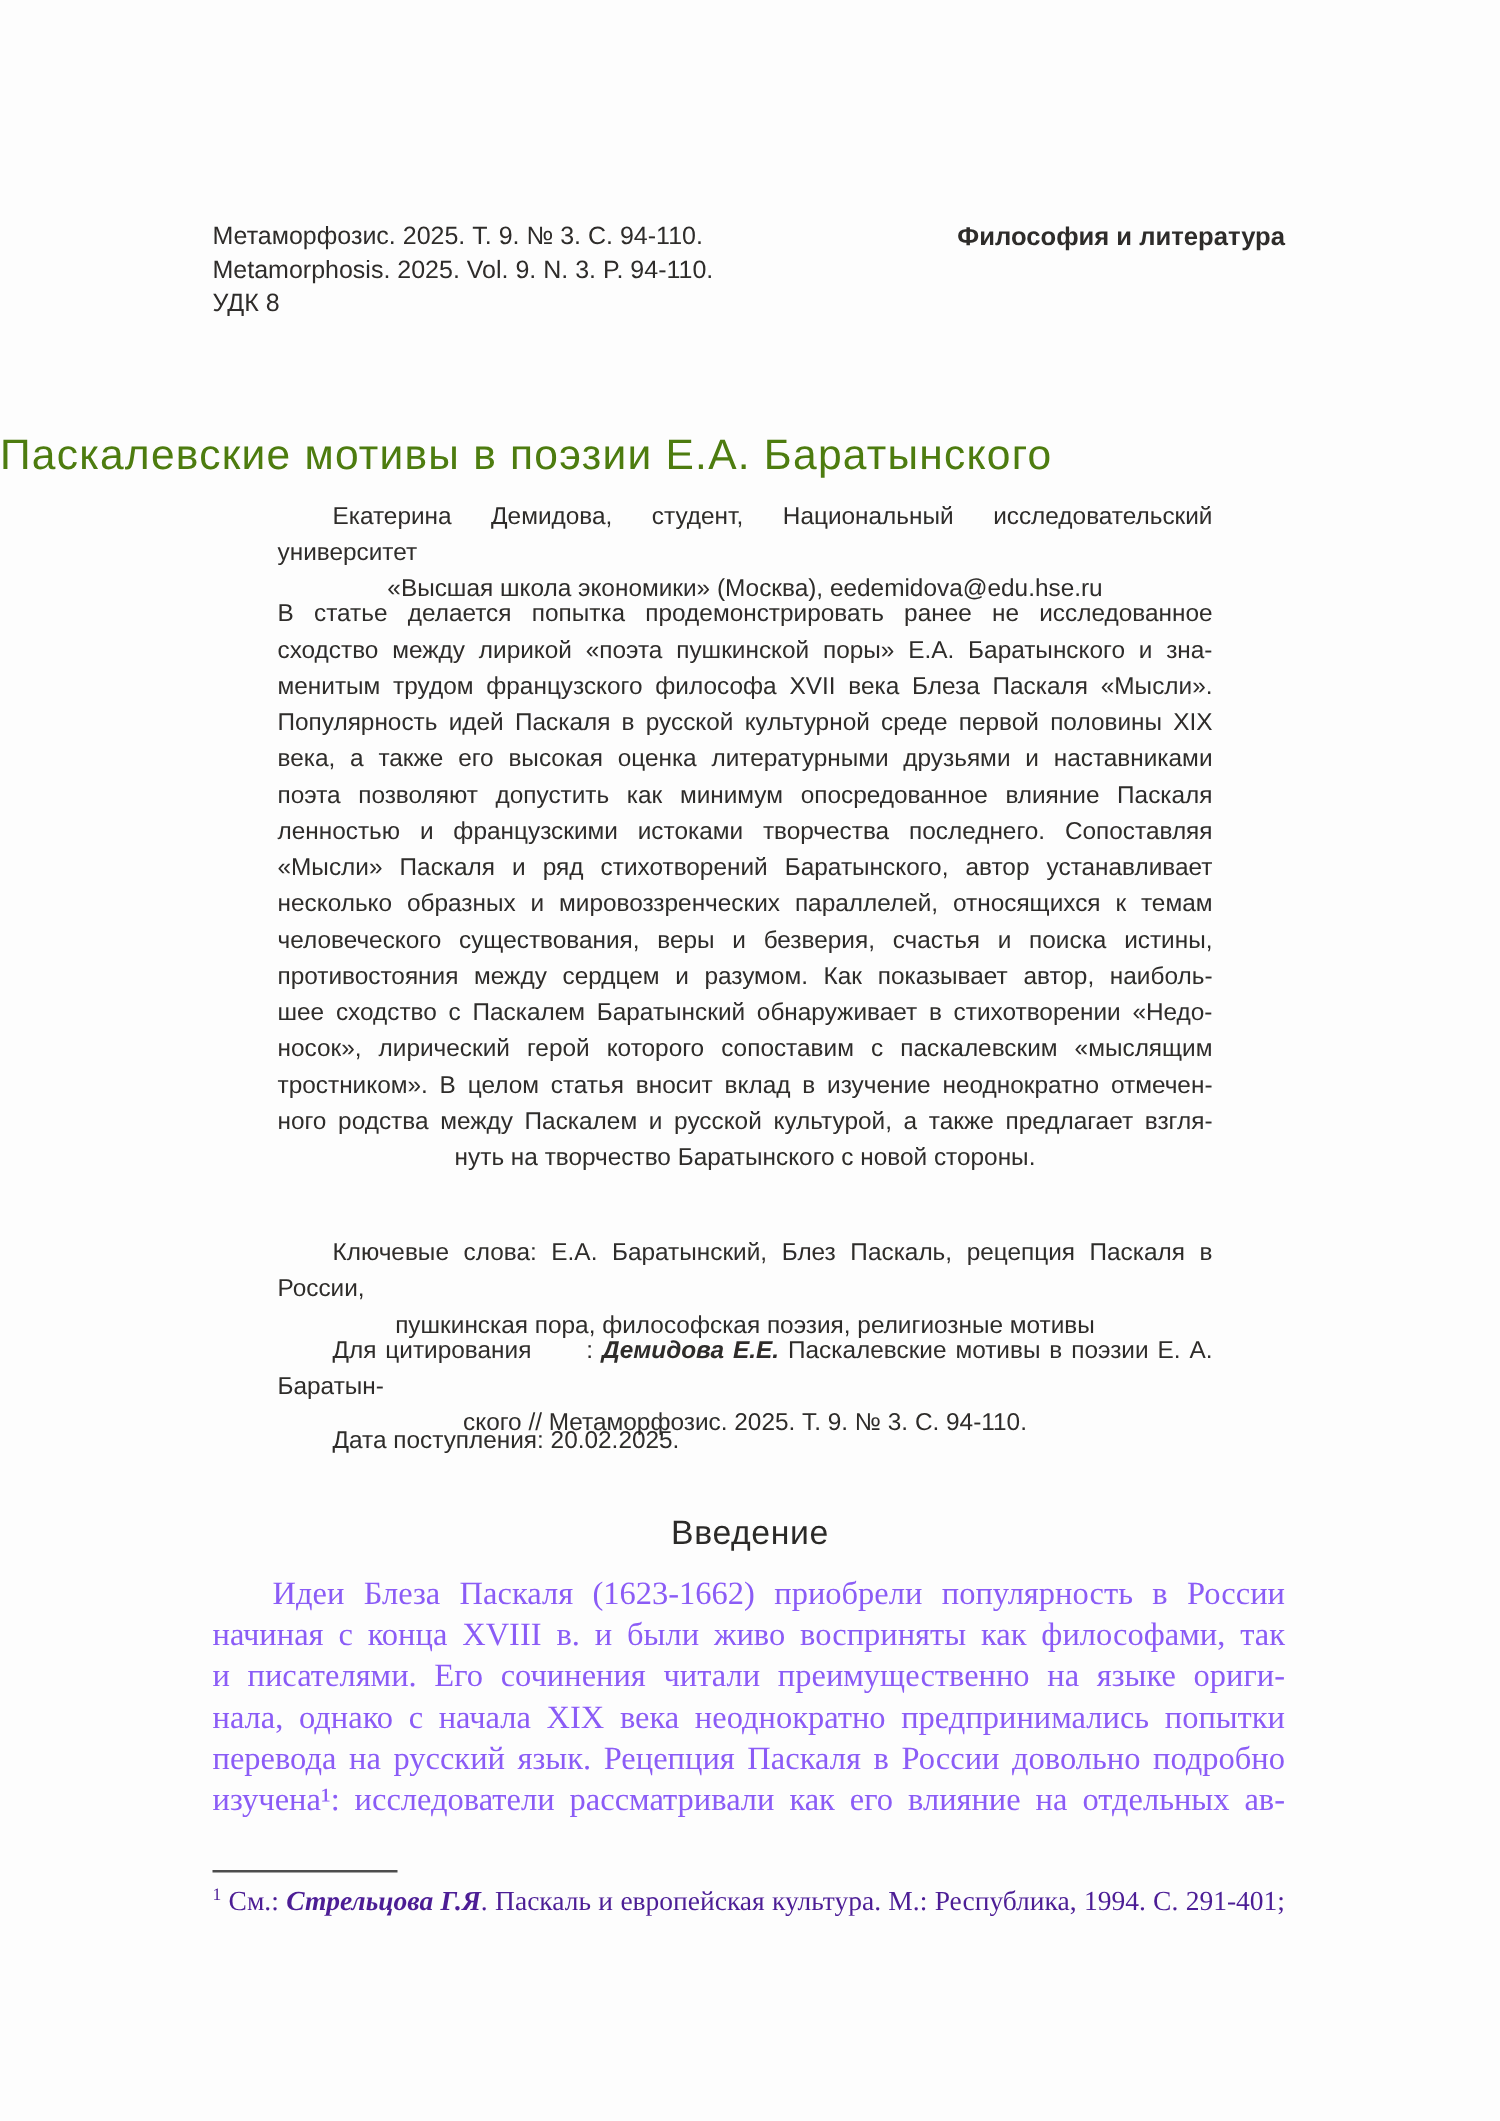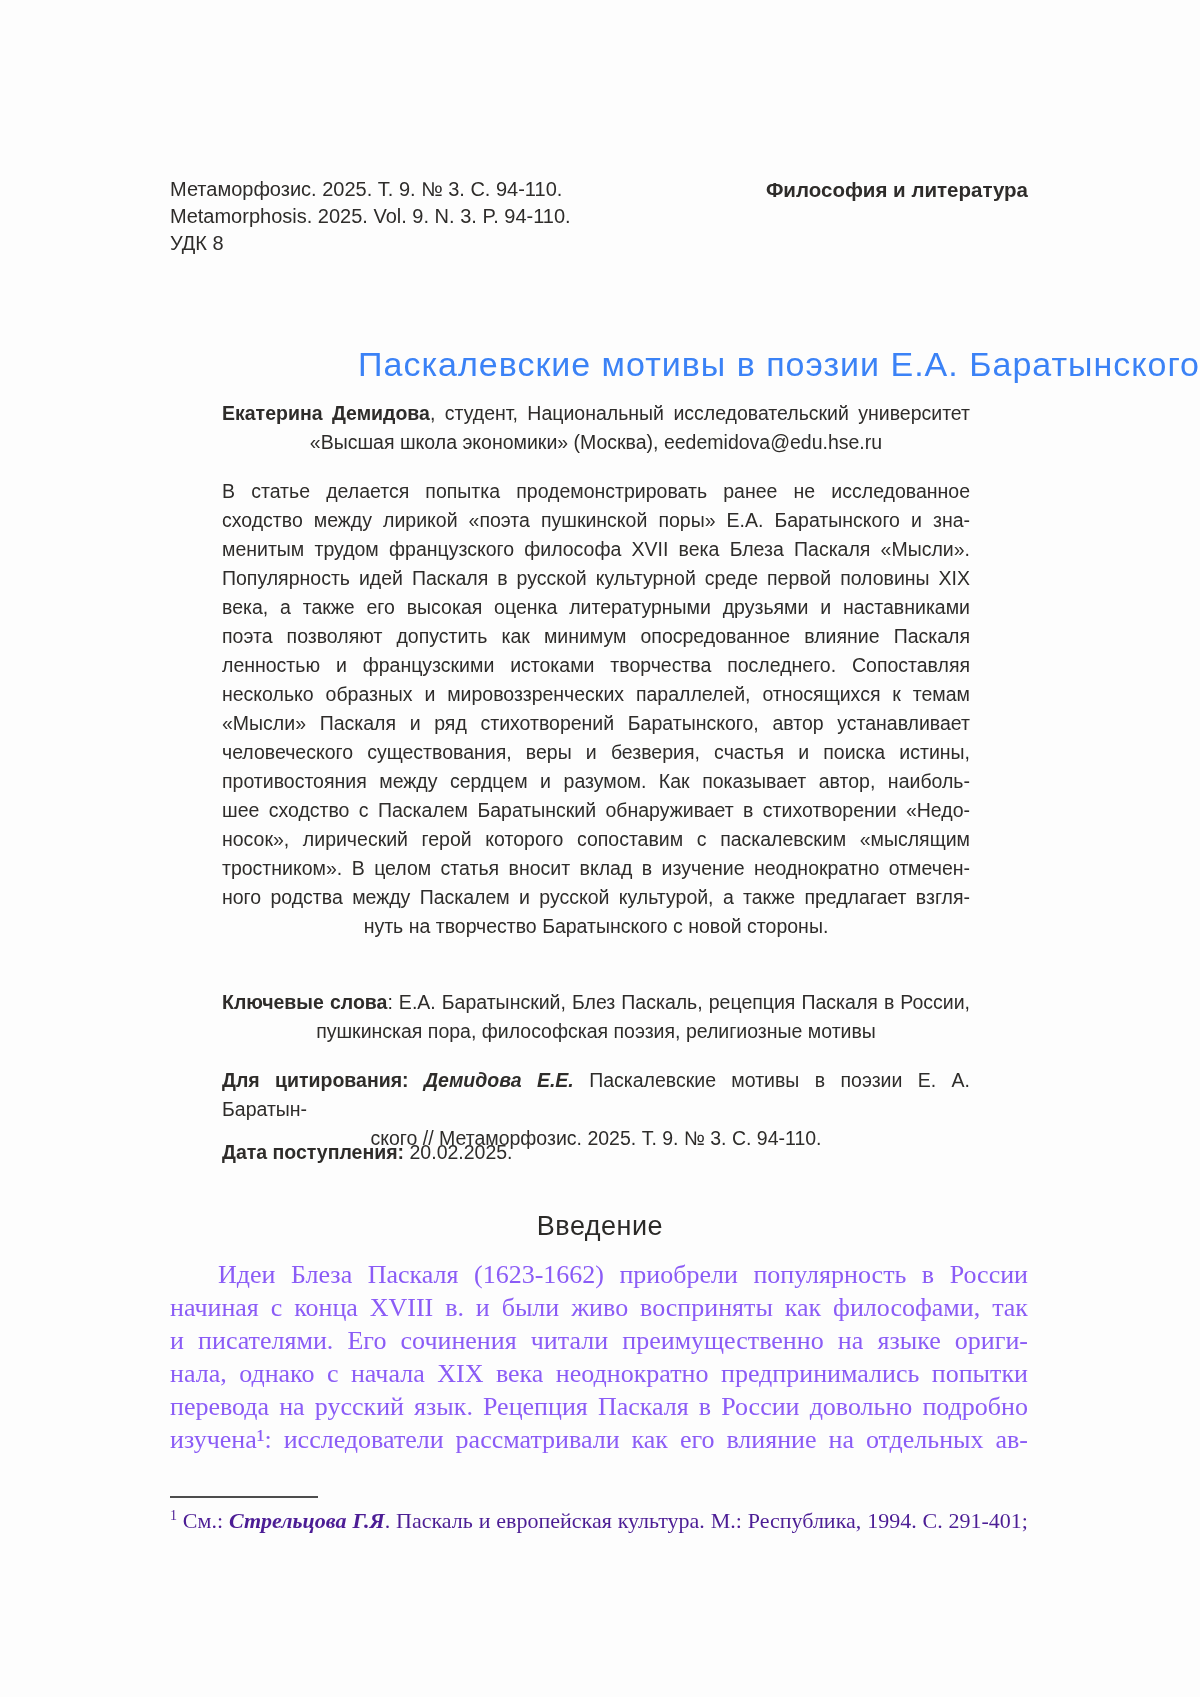--- a/index.html
+++ b/index.html
@@ -18,36 +18,36 @@
     position: absolute; left: 170px; top: 176px;
     font-size: 20px; line-height: 27px; font-weight: 400;
   }
   .hdr-right {
     position: absolute; right: 172px; top: 176px;
     font-size: 20.5px; line-height: 27px; font-weight: 700;
   }
   
   .title {
     position: absolute; left: 0; top: 342px; width: 1200px;
-    text-align: right; font-size: 34px; line-height: 44px;
-    letter-spacing: 1px; font-weight: 400; color: #3b82f6;
+    text-align: left; font-size: 34px; line-height: 44px;
+    letter-spacing: 1px; font-weight: 400; color: #4d7c0f;
   }
   
   .meta-col {
     position: absolute; left: 222px; width: 748px;
     font-size: 19.5px; line-height: 29px;
   }
   .author-block    { top: 399px; }
   .abstract-block  { top: 477px; }
   .keywords-block  { top: 988px; }
   .citation-block  { top: 1066px; }
   .received-block  { top: 1138px; }
   .jline { text-align: justify; text-align-last: justify; }
   .nline { text-align: center; }
-  .b { font-weight: 700; }
+  .b { font-weight: 400; margin-left: 44px; }
   .i { font-style: italic; font-weight: bold; }
   
   .intro-heading {
     position: absolute; left: 0; top: 1209px; width: 1200px;
     text-align: center; font-size: 27px; line-height: 34px;
     letter-spacing: 0.5px; font-weight: 400; color: #2b2a28;
   }
   .body-text {
     position: absolute; left: 170px; top: 1258px; width: 858px;
     font-family: "Liberation Serif", "DejaVu Serif", serif;
@@ -89,22 +89,22 @@
   </div>
 
   <div class="meta-col abstract-block">
     <div class="jline">В статье делается попытка продемонстрировать ранее не исследованное</div>
     <div class="jline">сходство между лирикой «поэта пушкинской поры» Е.А. Баратынского и зна-</div>
     <div class="jline">менитым трудом французского философа XVII века Блеза Паскаля «Мысли».</div>
     <div class="jline">Популярность идей Паскаля в русской культурной среде первой половины XIX</div>
     <div class="jline">века, а также его высокая оценка литературными друзьями и наставниками</div>
     <div class="jline">поэта позволяют допустить как минимум опосредованное влияние Паскаля</div>
     <div class="jline">ленностью и французскими истоками творчества последнего. Сопоставляя</div>
+    <div class="jline">«Мысли» Паскаля и ряд стихотворений Баратынского, автор устанавливает</div>
     <div class="jline">несколько образных и мировоззренческих параллелей, относящихся к темам</div>
-    <div class="jline">«Мысли» Паскаля и ряд стихотворений Баратынского, автор устанавливает</div>
     <div class="jline">человеческого существования, веры и безверия, счастья и поиска истины,</div>
     <div class="jline">противостояния между сердцем и разумом. Как показывает автор, наиболь-</div>
     <div class="jline">шее сходство с Паскалем Баратынский обнаруживает в стихотворении «Недо-</div>
     <div class="jline">носок», лирический герой которого сопоставим с паскалевским «мыслящим</div>
     <div class="jline">тростником». В целом статья вносит вклад в изучение неоднократно отмечен-</div>
     <div class="jline">ного родства между Паскалем и русской культурой, а также предлагает взгля-</div>
     <div class="nline">нуть на творчество Баратынского с новой стороны.</div>
   </div>
 
   <div class="meta-col keywords-block">

